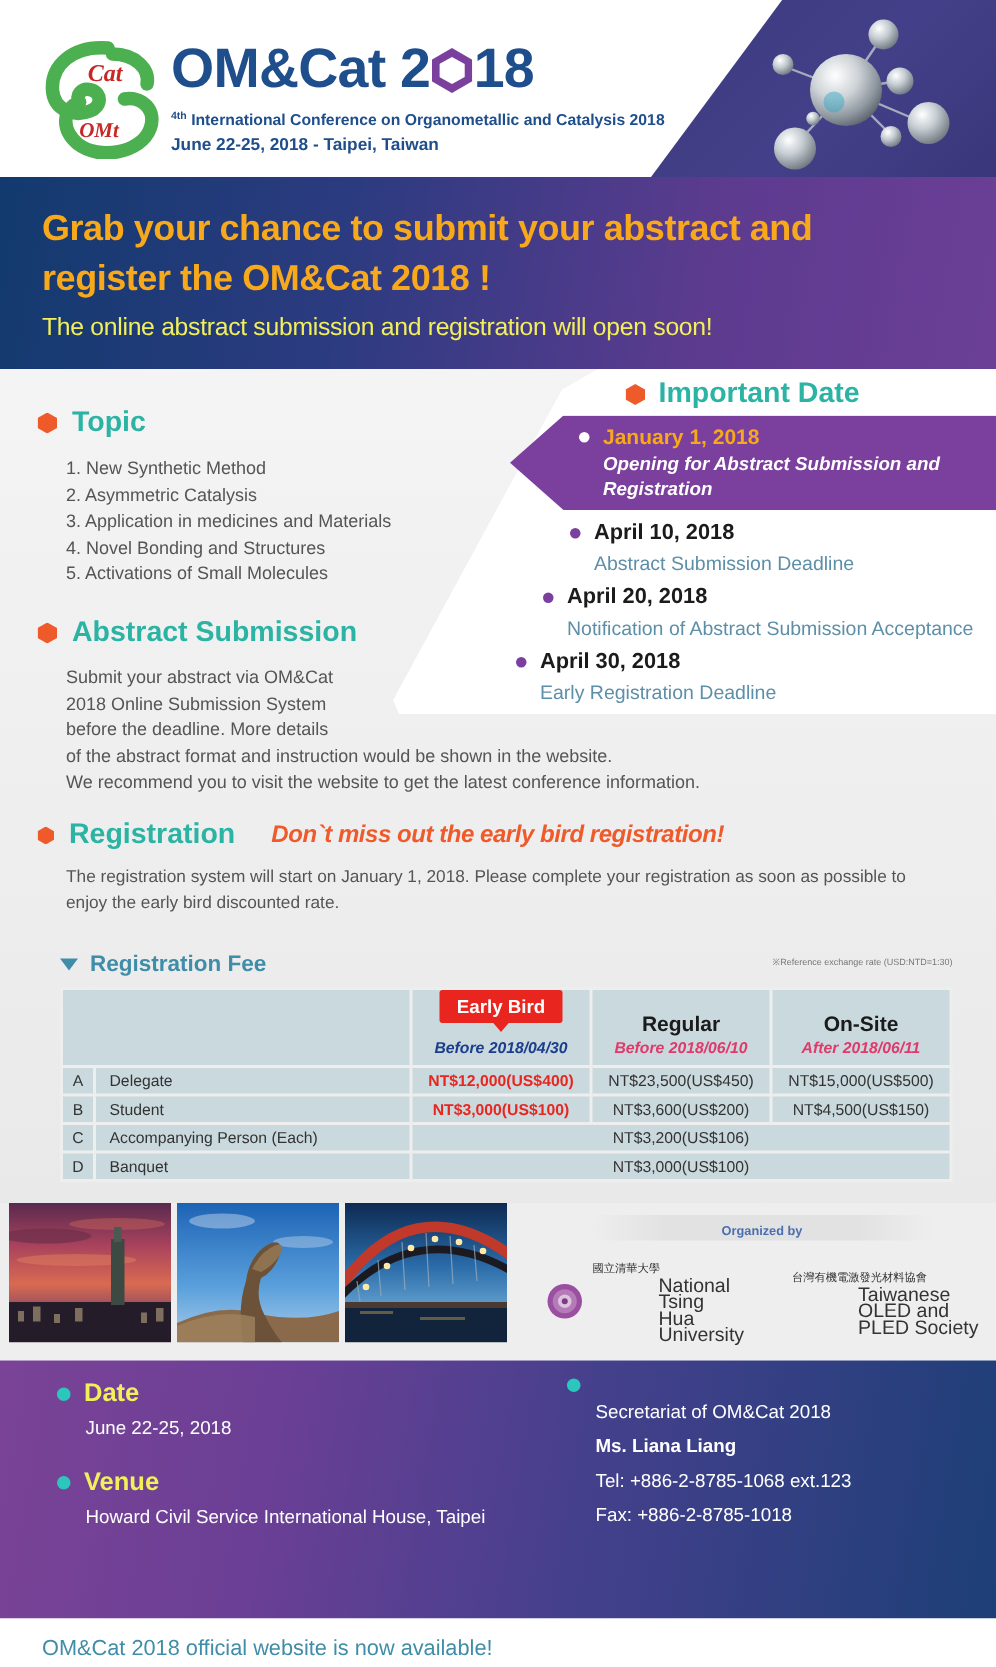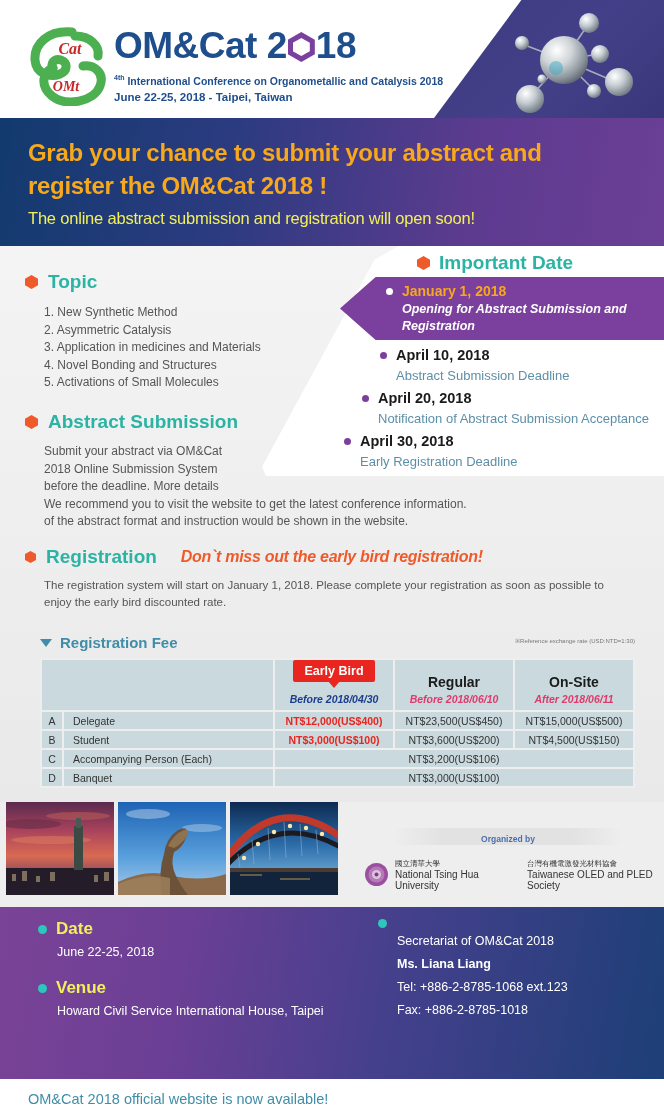--- a/index.html
+++ b/index.html
@@ -177,32 +177,32 @@
   .row-letter { width: 22px; text-align: center; font-size: 10.5px; color: #333; height: 19px; }
   .row-label  { font-size: 10.5px; color: #333; padding-left: 9px; }
   .row-price  { font-size: 10.5px; color: #333; text-align: center; }
   .row-price.hl { color: #e8261f; font-weight: bold; }
 
   
   .mid-strip { position: relative; width: 100%; height: 105px; background: #eeeeee; }
   .photos { position: absolute; left: 6px; top: 0; display: flex; gap: 4px; }
   .photo { width: 108px; height: 93px; overflow: hidden; position: relative; }
 
-  .org-area { position: absolute; left: 358px; top: 26px; width: 300px; }
+  .org-area { position: absolute; left: 358px; top: 8px; width: 300px; }
   .org-pill {
     width: 230px; height: 17px; margin: 0 auto;
     background: linear-gradient(90deg, rgba(220,220,220,0) 0%, #e2e2e2 22%, #e2e2e2 78%, rgba(220,220,220,0) 100%);
     border-radius: 9px; text-align: center;
   }
   .org-pill span { font-size: 8.5px; color: #4a6fae; font-weight: bold; line-height: 17px; }
   .org-logos { display: flex; gap: 32px; margin-top: 13px; padding-left: 6px; }
   .org-item { display: flex; align-items: center; gap: 6px; }
   .org-mark { width: 25px; height: 25px; flex: none; }
   .org-cn { font-size: 7.5px; color: #333; line-height: 11px; }
-  .org-en { font-size: 10px; color: #333; line-height: 11px; }
+  .org-en { font-size: 13px; color: #333; line-height: 11px; margin-left: 44px; }
 
   
   .contact {
     position: relative; width: 100%; height: 172px;
     background: linear-gradient(100deg, #7a4397 0%, #6a3f95 28%, #45408c 58%, #1d3f77 100%);
     overflow: hidden;
     text-decoration: underline;
   }
   .c-left  { position: absolute; left: 38px;  top: 12px; width: 330px; }
   .c-right { position: absolute; left: 378px; top: 12px; width: 280px; }
@@ -341,22 +341,22 @@
 
     <div class="abs-block">
       <div class="section-head">
         <div class="hex-bullet"></div>
         <div class="sh-title">Abstract Submission</div>
       </div>
       <div class="abs-text">
         <div>Submit your abstract via OM&amp;Cat</div>
         <div>2018 Online Submission System</div>
         <div>before the deadline. More details</div>
+        <div>of the abstract format and instruction would be shown in the website.</div>
         <div>We recommend you to visit the website to get the latest conference information.</div>
-        <div>of the abstract format and instruction would be shown in the website.</div>
       </div>
     </div>
 
     <div class="reg-block">
       <div class="reg-head-row">
         <div class="section-head">
           <div class="hex-bullet small"></div>
           <div class="sh-title">Registration</div>
         </div>
         <div class="reg-slogan">Don`t miss out the early bird registration!</div>

